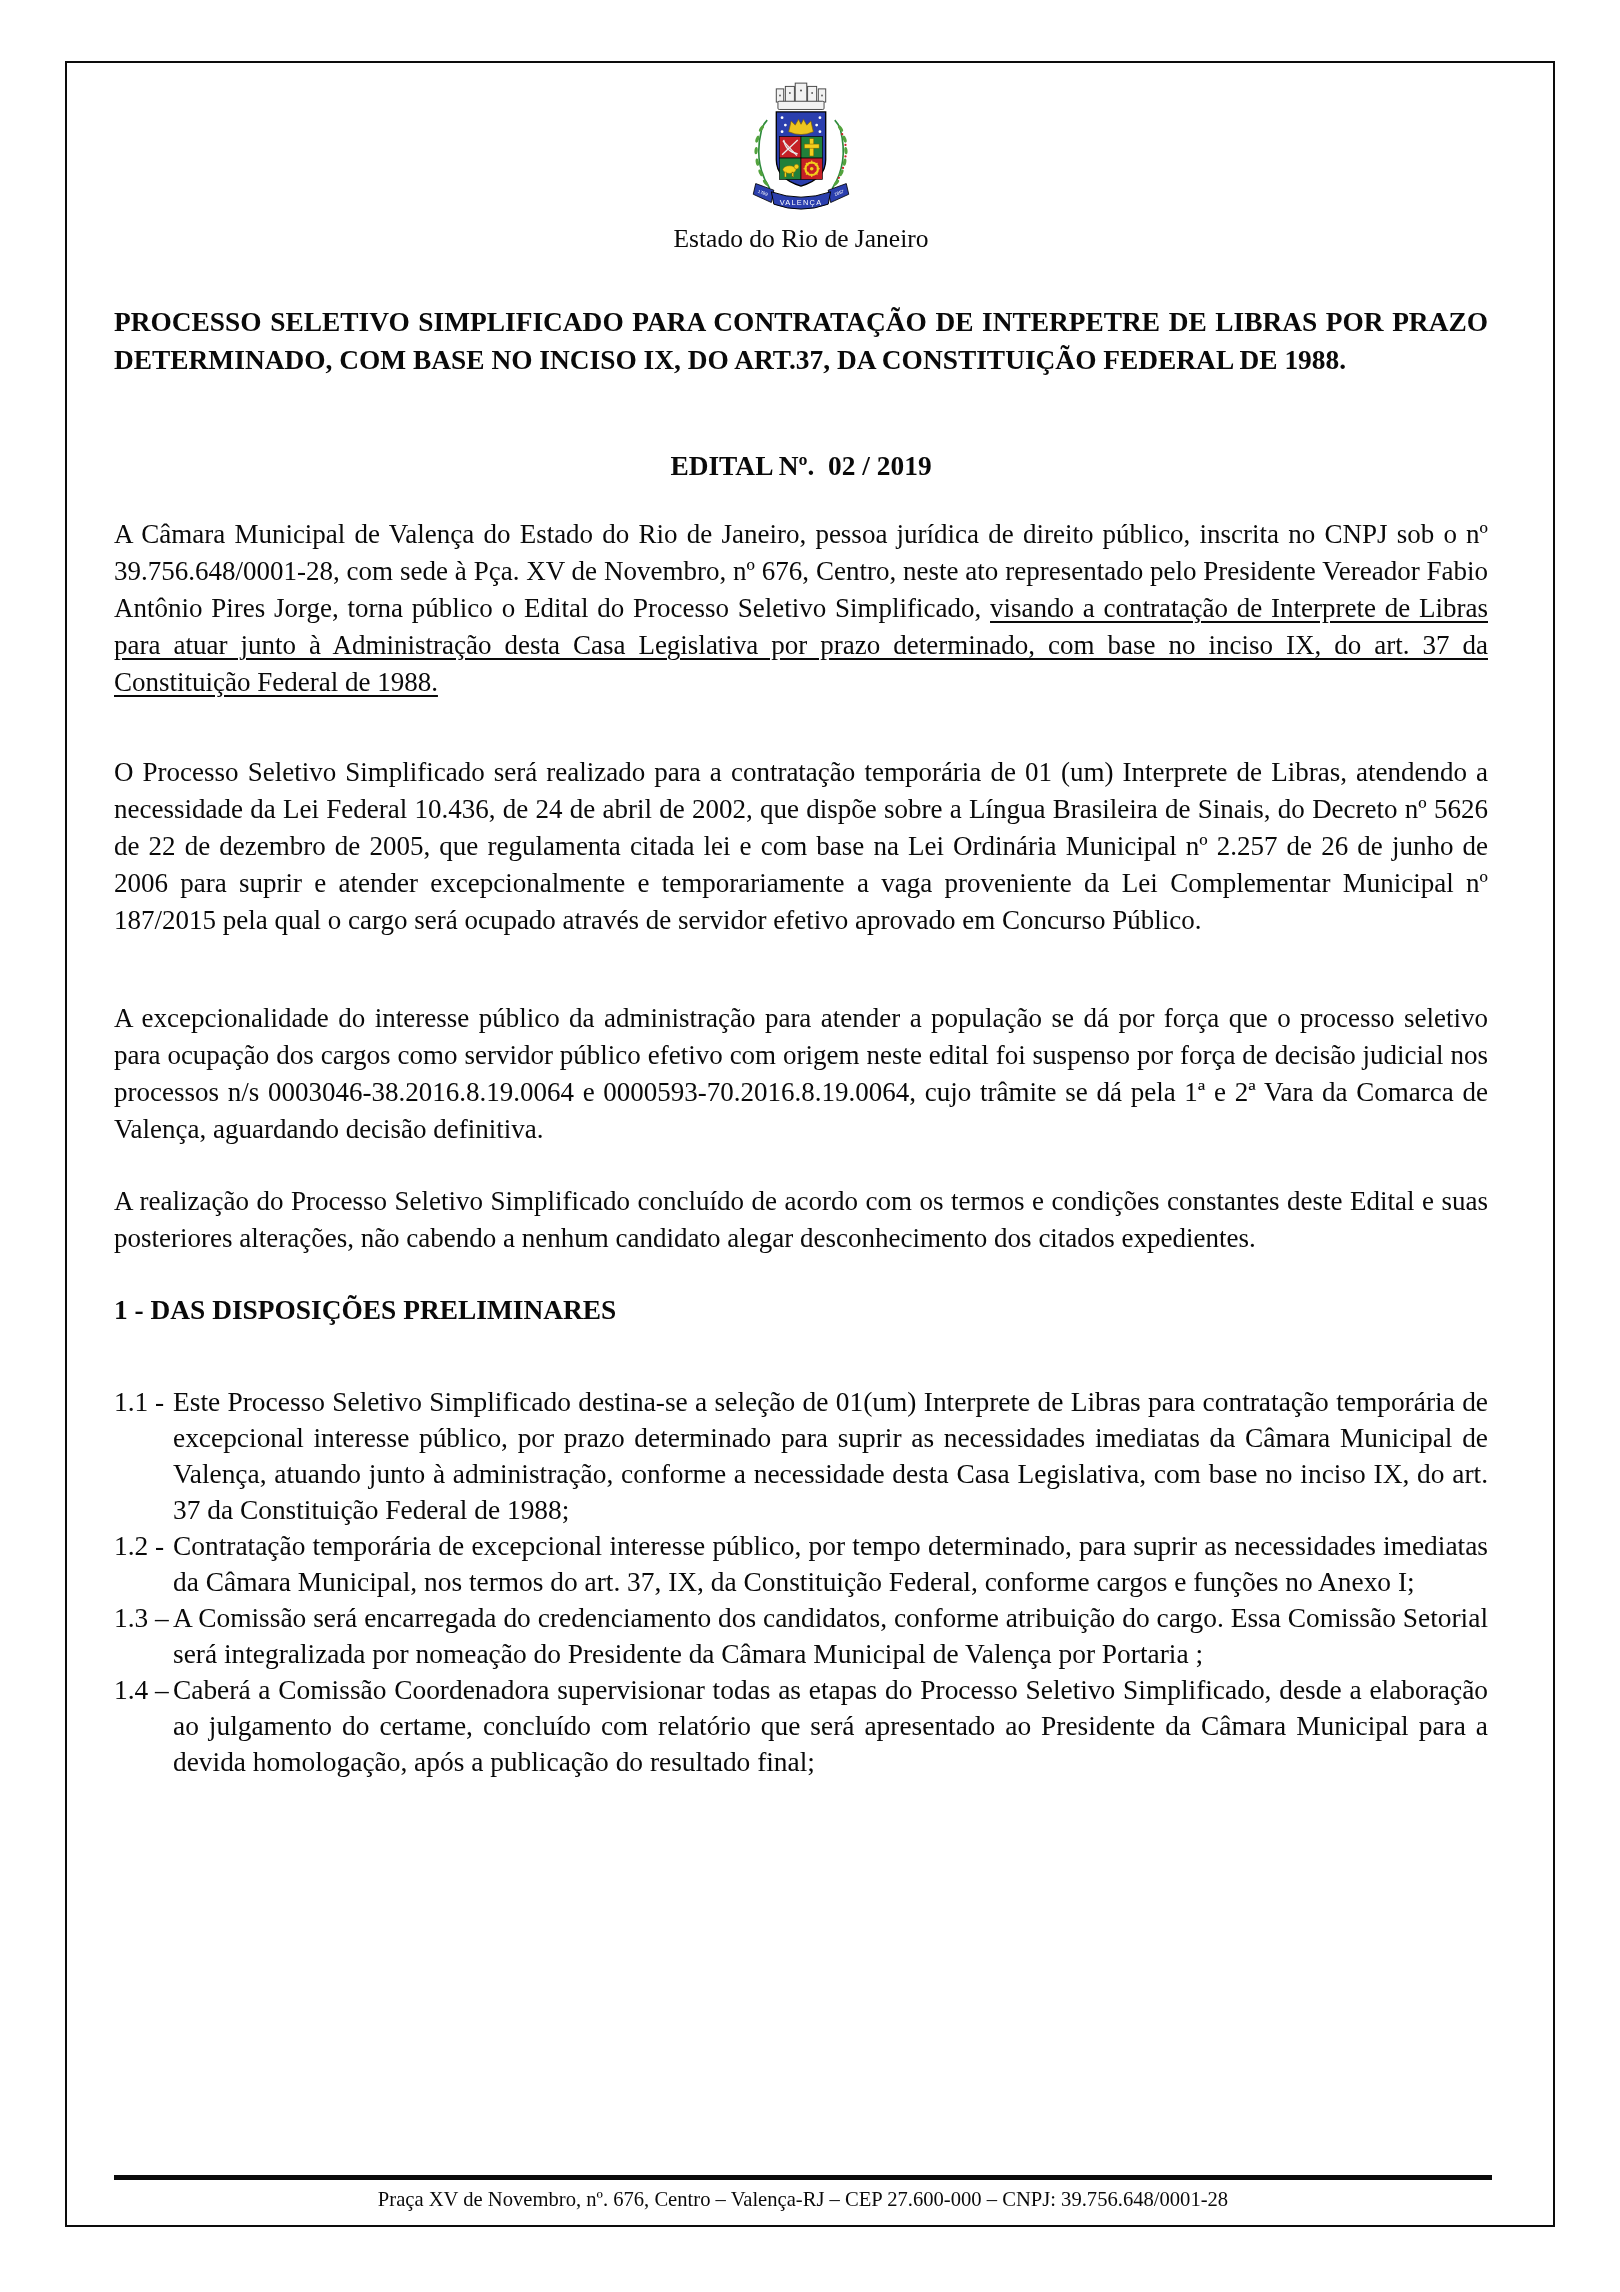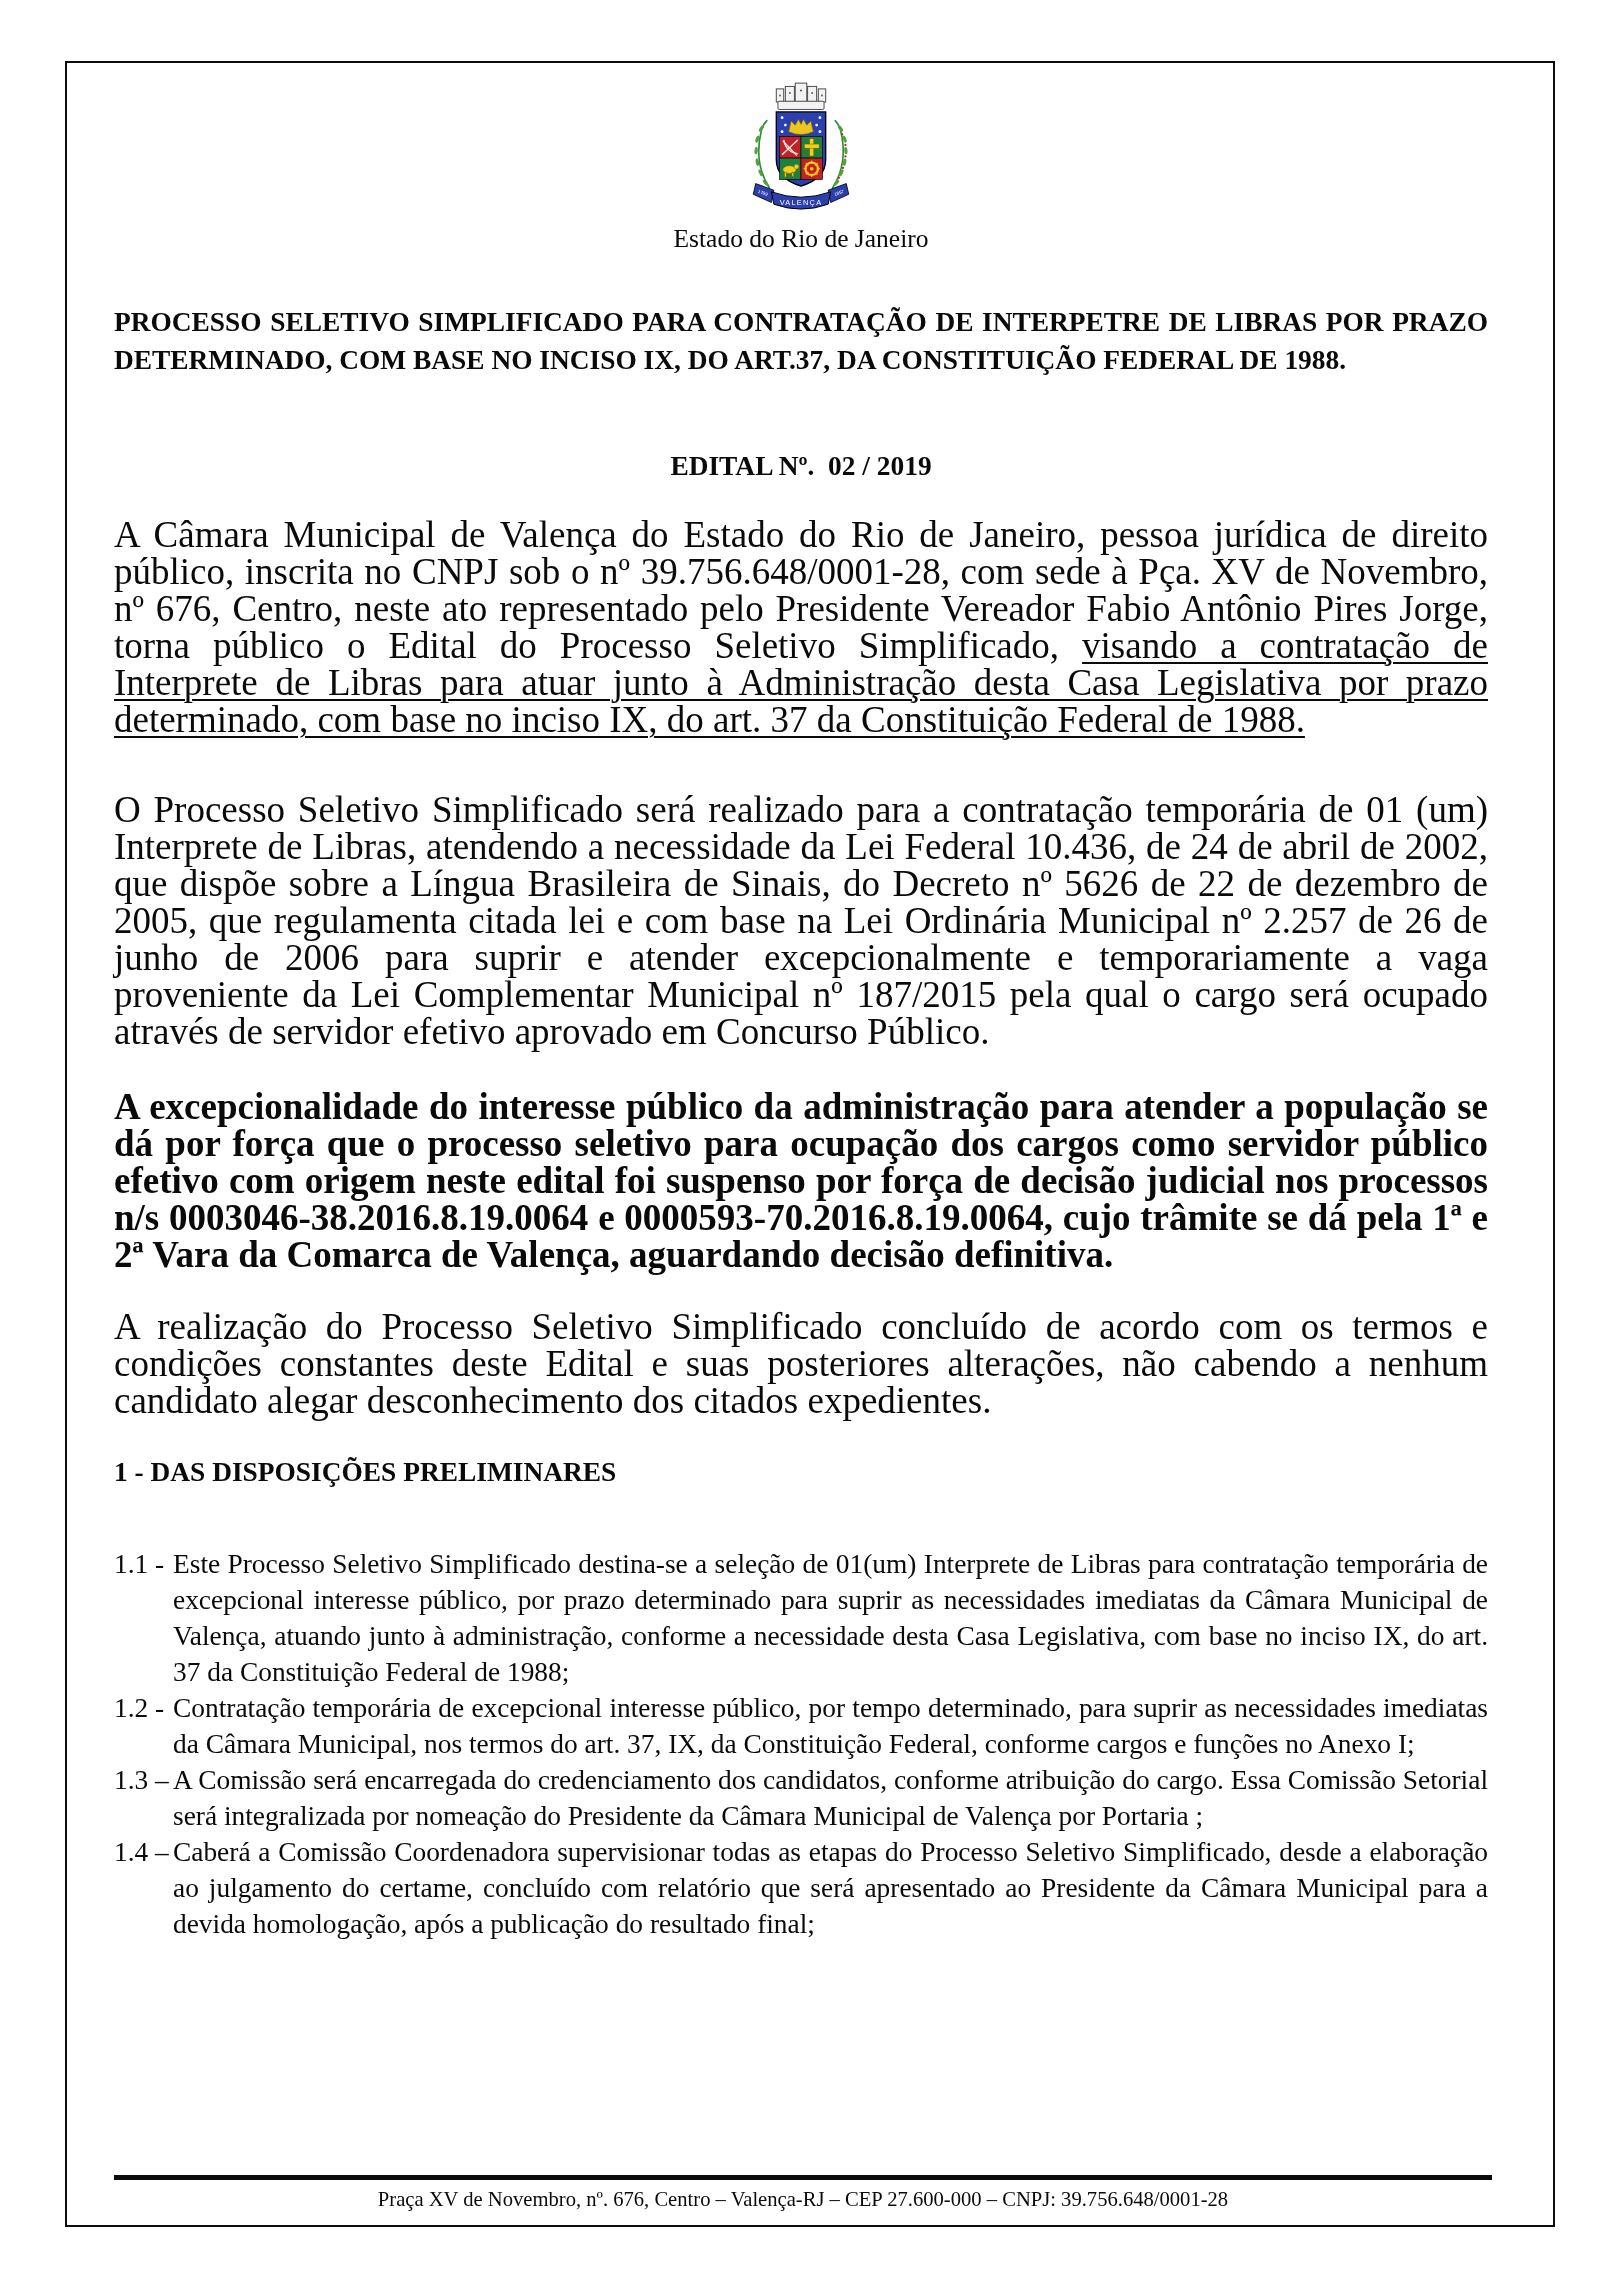--- a/index.html
+++ b/index.html
@@ -46,29 +46,29 @@
   }
   .edital {
     margin: 73px 0 0;
     text-align: center;
     font-size: 27.4px;
     font-weight: 700;
     line-height: 29px;
     white-space: pre-wrap;
   }
   .para {
-    font-size: 37px;
+    font-size: 27px;
     line-height: 37px;
     text-align: justify;
     text-justify: inter-word;
     margin: 0;
   }
   .p1 { margin-top: 35px; }
   .p2 { margin-top: 53px; }
-  .p3 { margin-top: 38px; font-weight: 700; }
+  .p3 { margin-top: 61px; font-weight: 400; }
   .p4 { margin-top: 35px; }
   .u  { text-decoration: underline; text-decoration-thickness: 2px; text-underline-offset: 3.9px; }
   .sec-heading {
     margin: 35px 0 0;
     font-size: 27.4px;
     font-weight: 700;
     line-height: 37px;
   }
   .num-list { margin-top: 55px; }
   .list-item {

